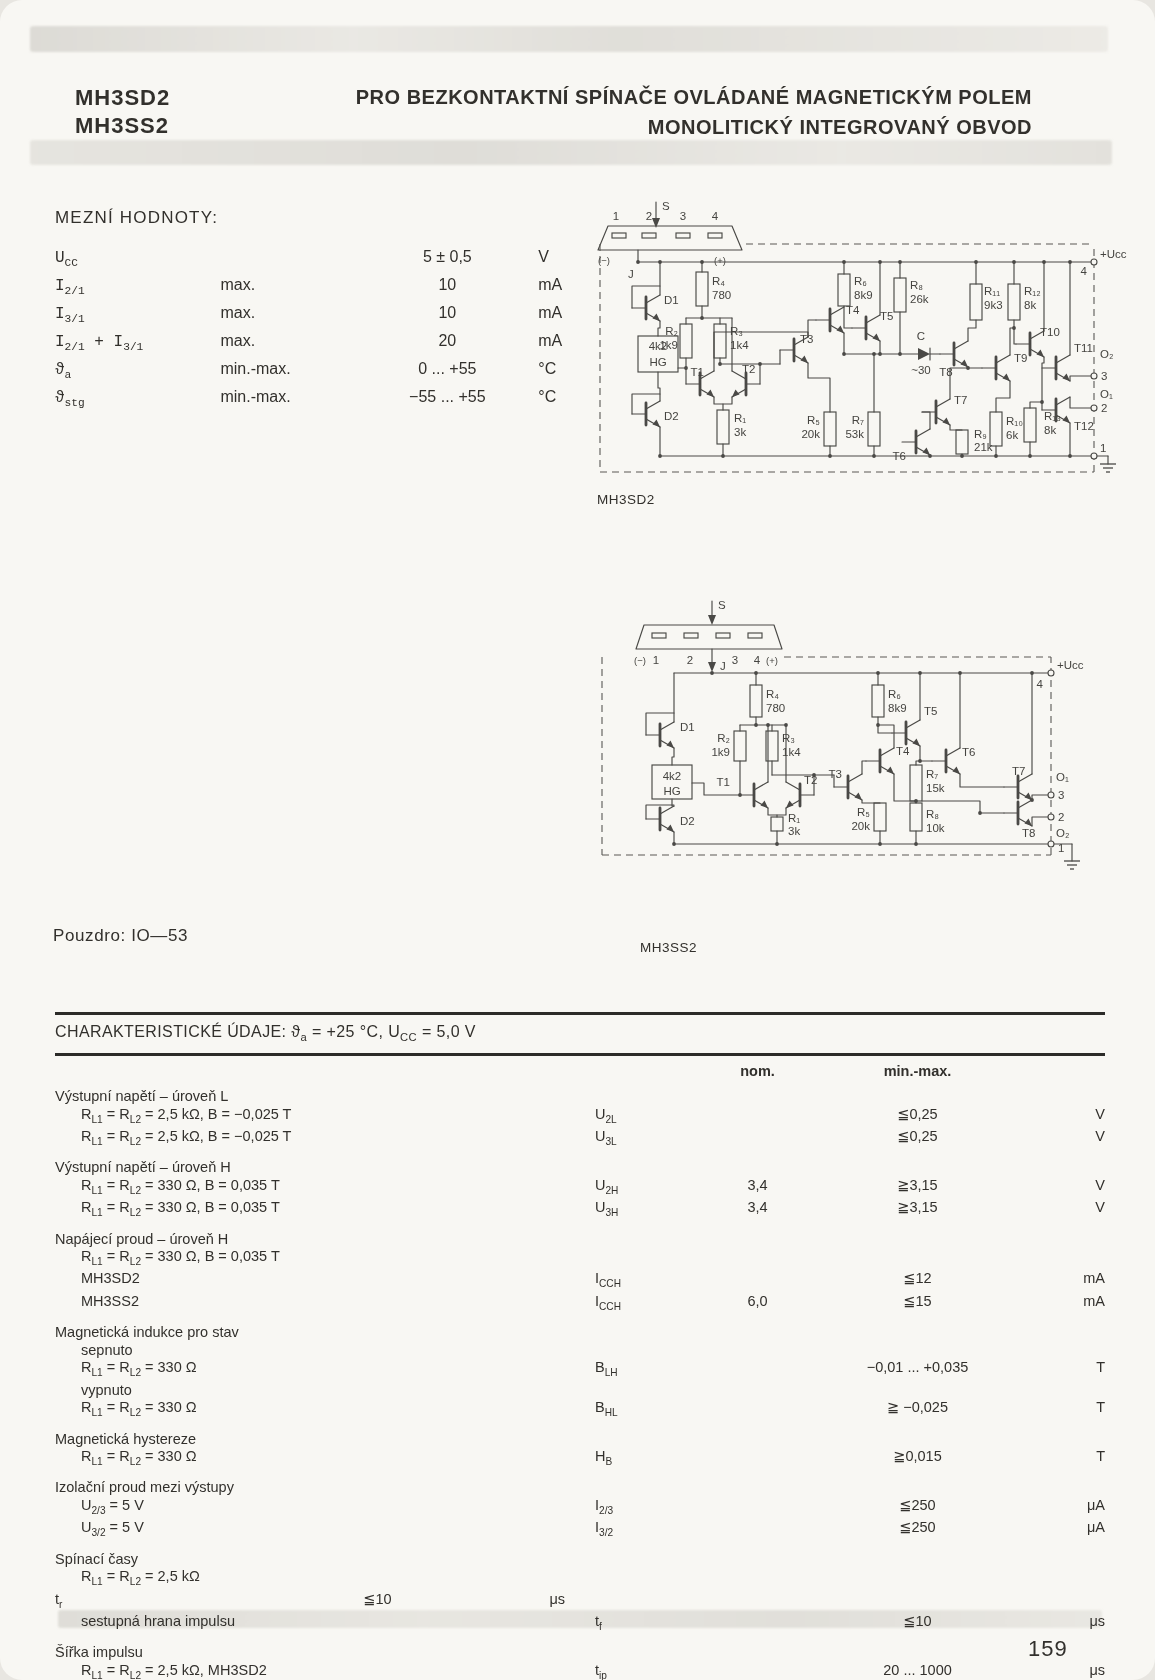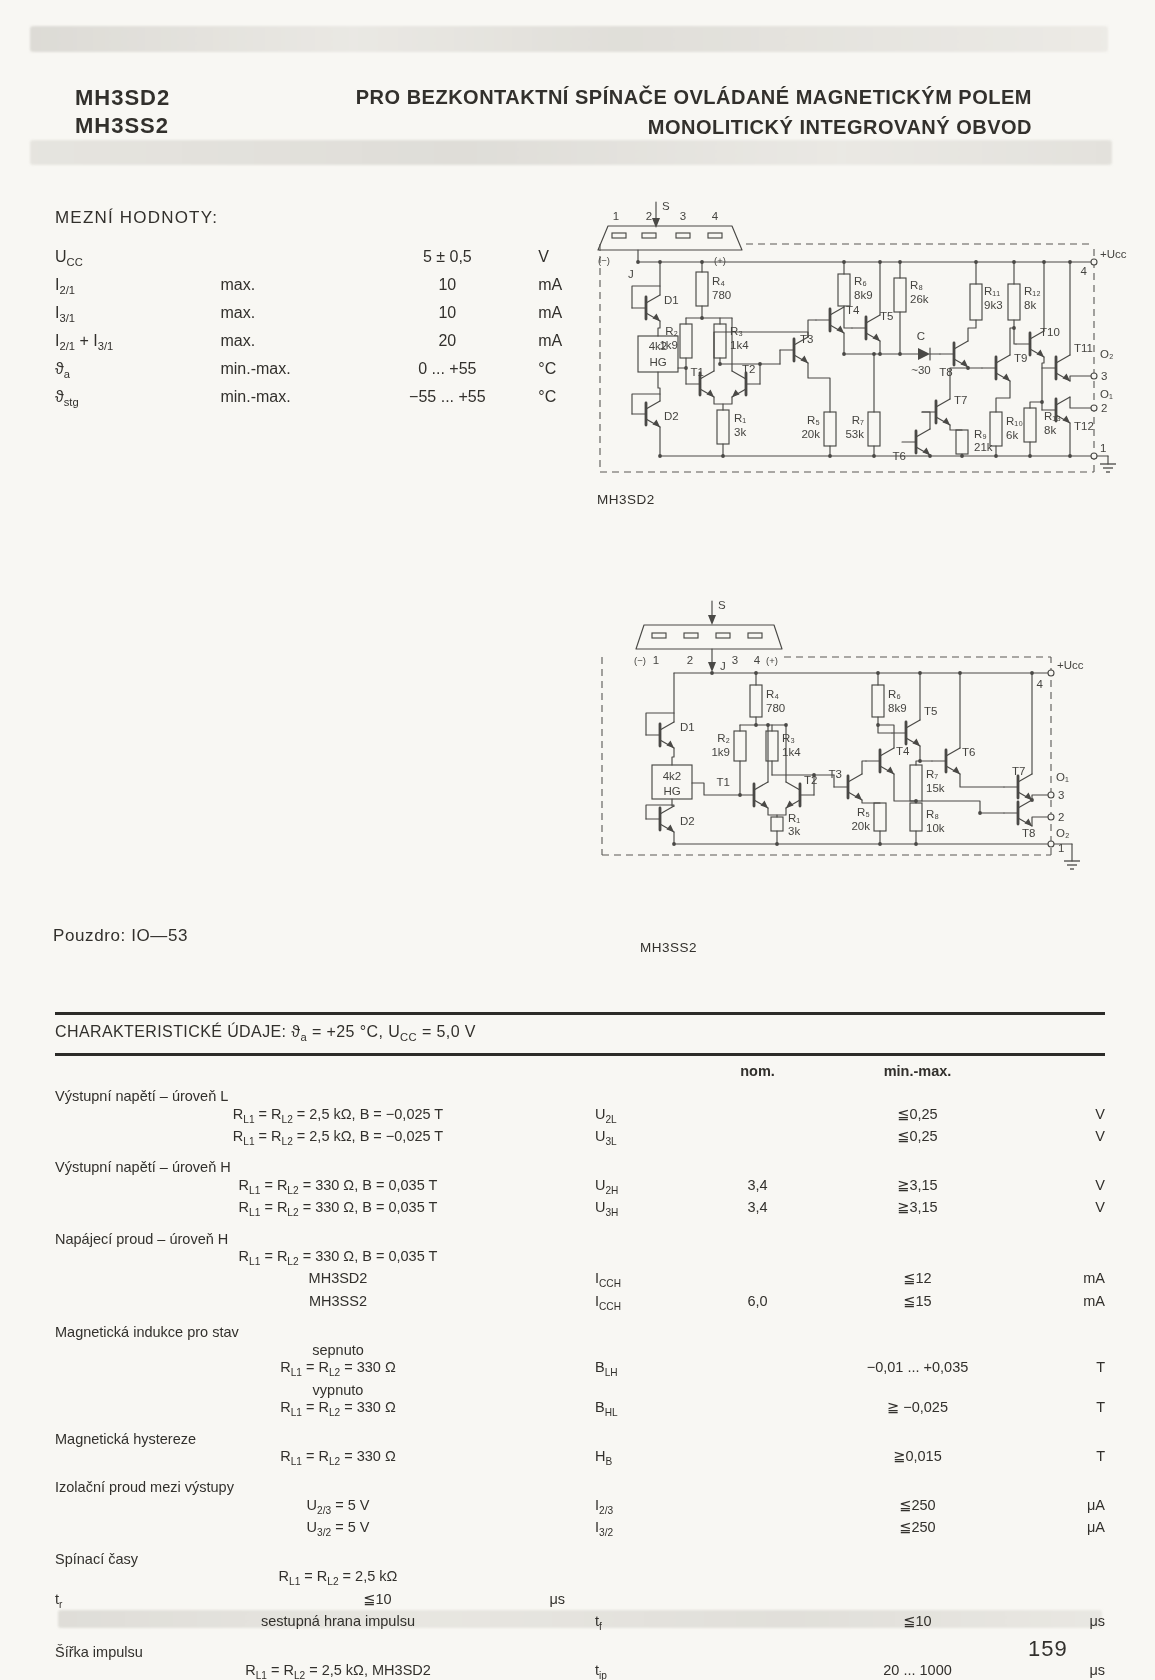--- a/index.html
+++ b/index.html
@@ -1,39 +1,39 @@
 <!DOCTYPE html>
 <html><head>
 <meta charset="utf-8">
 <style>
   html,body{margin:0;padding:0;}
   body{background:#e8e6e1;font-family:"Liberation Sans",sans-serif;}
-  .page{position:relative;width:1155px;height:1680px;background:#f8f7f3;color:#32302c;overflow:hidden;}
+  .page{position:relative;width:1155px;height:1680px;background:#f8f7f3;color:#32302c;overflow:hidden;border-radius:22px;}
   .band{position:absolute;filter:blur(1.2px);border-radius:3px;}
   .abs{position:absolute;}
   
   .partno{font-size:22px;font-weight:bold;letter-spacing:1px;line-height:28px;}
   .doctitle{font-size:20px;font-weight:bold;text-align:right;letter-spacing:.5px;line-height:30px;}
   
   .sechead{font-size:17px;letter-spacing:1.2px;}
   .lrow{display:flex;height:28px;align-items:baseline;font-size:16px;}
-  .lrow .c1{width:175px;}
+  .lrow .c1{width:175px;font-family:Liberation Mono, monospace;}
   .lrow .c2{width:165px;}
   .lrow .c3{width:150px;text-align:center;}
   .lrow .c4{width:60px;padding-left:20px;}
   sub{font-size:70%;}
   
   .rule{position:absolute;background:#2c2b28;}
   
   .chtitle{font-size:16px;letter-spacing:.4px;}
   .chwrap{position:absolute;left:55px;top:1063px;width:1050px;font-size:14.5px;}
   .chhdr{display:flex;font-weight:bold;margin-bottom:9px;}
   .chrow{display:flex;line-height:17.5px;}
   .cgtitle{line-height:17.5px;margin-top:9px;}
-  .cc{flex:0 0 540px;text-align:center;}
+  .cc{flex:0 0 540px;}
   .cc.ind{padding-left:26px;flex-basis:514px;}
   .cs{flex:0 0 100px;}
   .cn{flex:0 0 125px;text-align:center;}
   .cm{flex:0 0 195px;text-align:center;}
   .cu{flex:0 0 90px;text-align:right;}
   .pouzdro{font-size:17px;letter-spacing:.6px;}
   .cap{font-size:13.5px;letter-spacing:.5px;}
   .pageno{font-size:22px;letter-spacing:1px;}
   
   svg{position:absolute;overflow:visible;}

